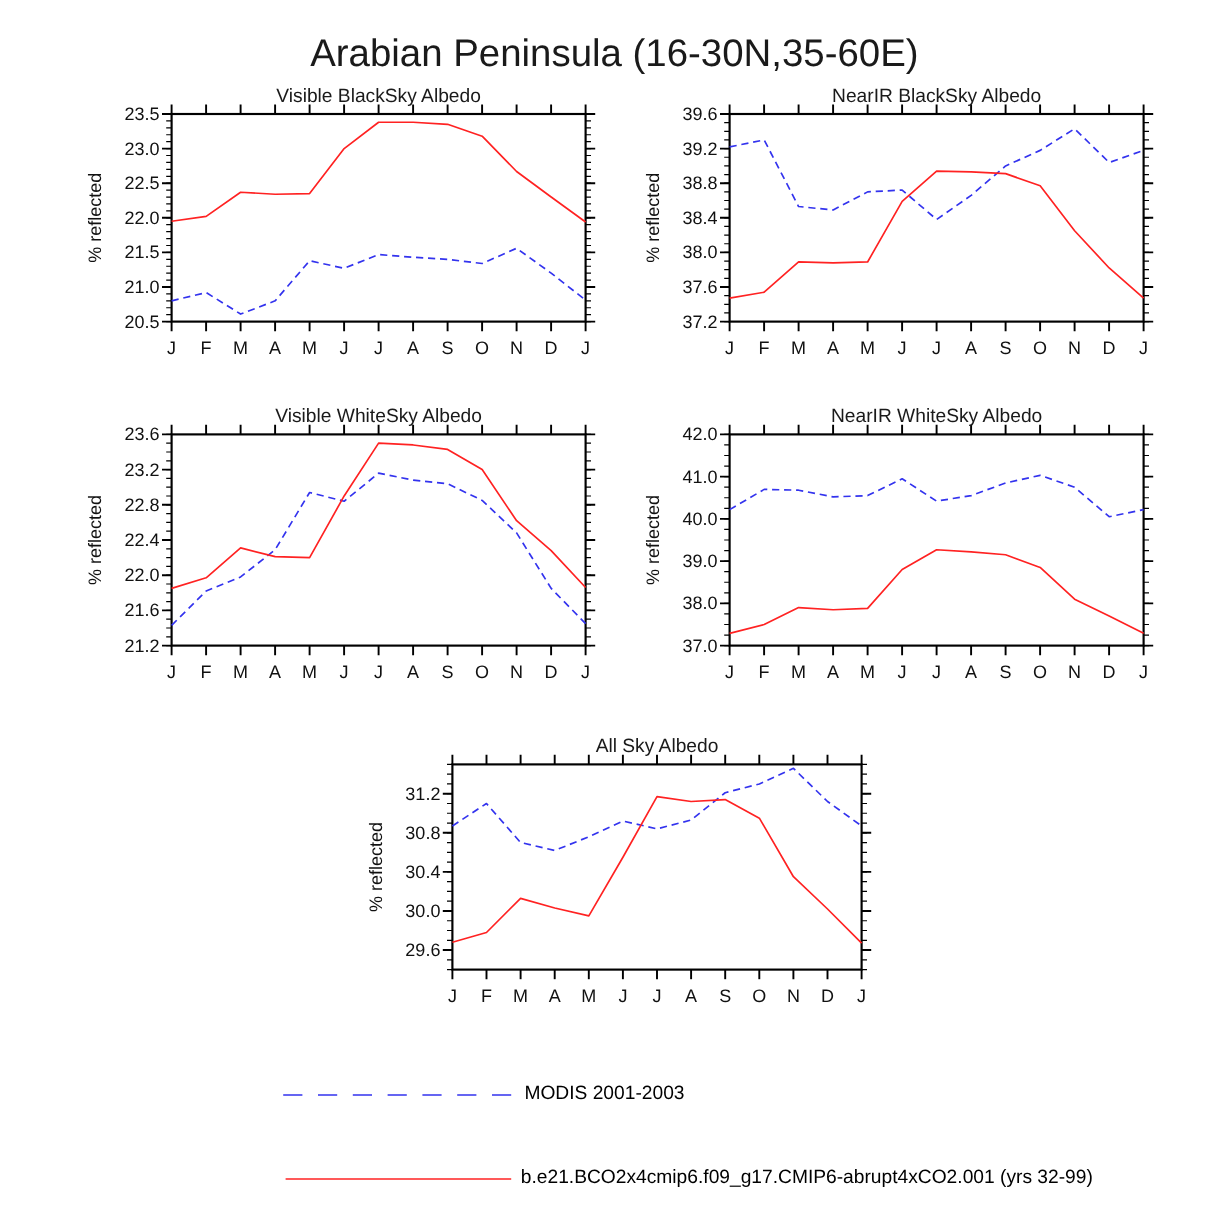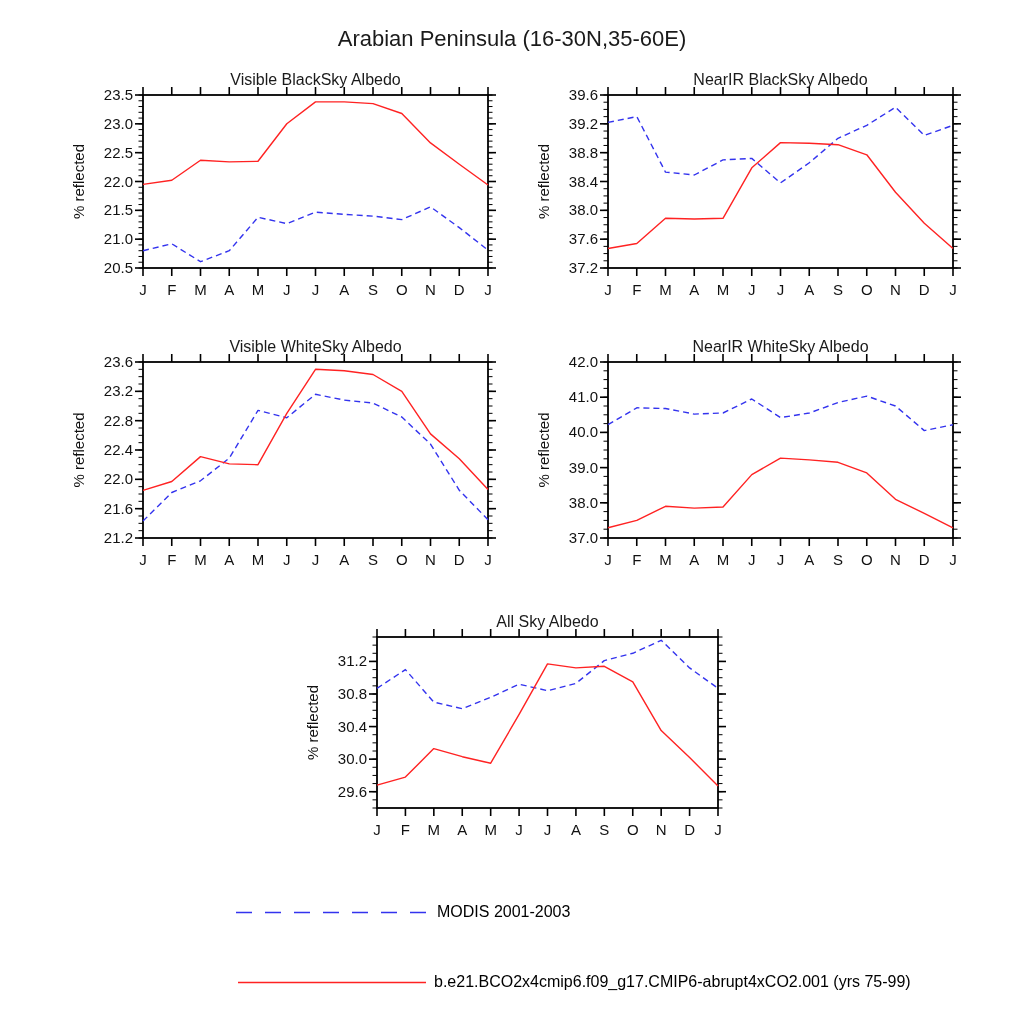--- a/index.html
+++ b/index.html
@@ -1,20 +1,20 @@
 <!DOCTYPE html>
 <html><head>
 <meta charset="utf-8">
 <style>
   html,body{margin:0;padding:0;background:#ffffff;}
   body{width:1024px;height:1024px;position:relative;overflow:hidden;
        font-family:"Liberation Sans", sans-serif;color:#111;}
   .figure{position:absolute;left:0;top:0;width:1024px;height:1024px;background:#fff;}
   .main-title{position:absolute;left:0;right:0;top:26px;text-align:center;
-              font-size:22px;color:#1a1a1a;white-space:nowrap;}
+              font-size:32px;color:#1a1a1a;white-space:nowrap;}
   .chart{position:absolute;}
   .chart svg{display:block;}
   .legend-row{position:absolute;display:flex;align-items:center;height:14px;}
   .legend-row svg{display:block;}
   .legend-label{font-size:16px;margin-left:7px;white-space:nowrap;color:#000;}
 </style>
 </head>
 <body>
 
 <div class="figure">
@@ -610,17 +610,17 @@
     <div class="legend-row" style="left:235px;top:905px;">
       <svg width="195" height="13">
         <line class="legend-sample-line" x1="1" y1="6.5" x2="194" y2="6.5" stroke-width="1.4" stroke="#3333ee" stroke-dasharray="16,13"></line>
       </svg>
       <span class="legend-label">MODIS 2001-2003</span>
     </div>
     <div class="legend-row" style="left:237px;top:975px;">
       <svg width="190" height="13">
         <line class="legend-sample-line" x1="1" y1="6.5" x2="189" y2="6.5" stroke-width="1.4" stroke="#ff2222"></line>
       </svg>
-      <span class="legend-label">b.e21.BCO2x4cmip6.f09_g17.CMIP6-abrupt4xCO2.001 (yrs 75-99)</span>
+      <span class="legend-label">b.e21.BCO2x4cmip6.f09_g17.CMIP6-abrupt4xCO2.001 (yrs 32-99)</span>
     </div>
   </div>
 
 </div>
 
 </body></html>

